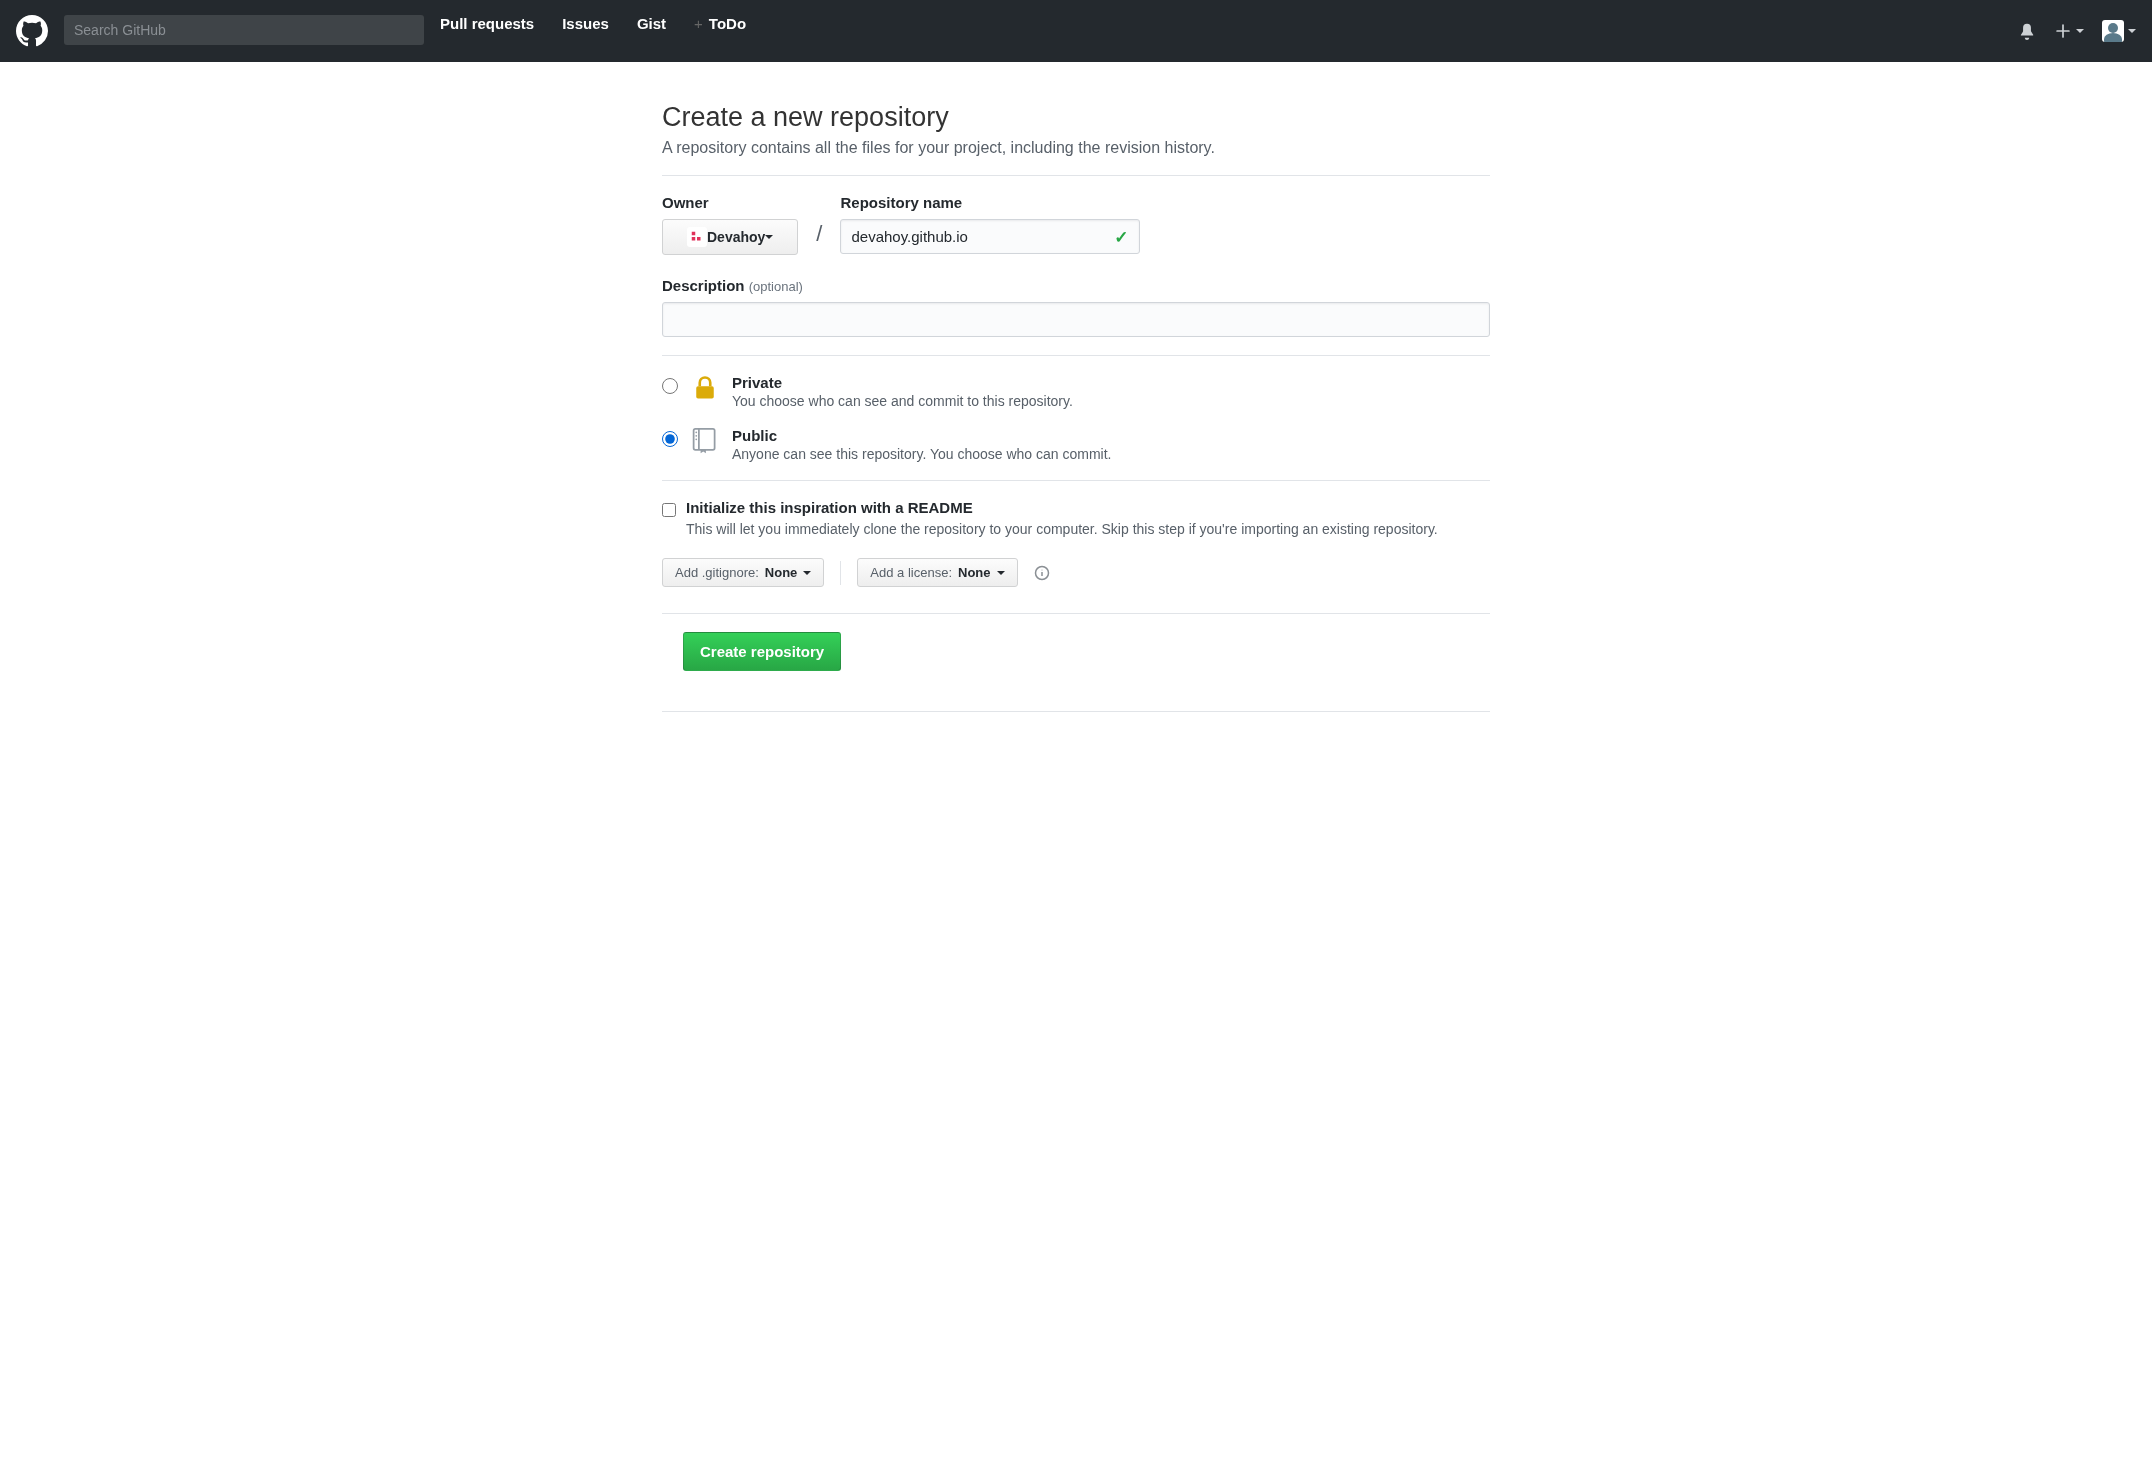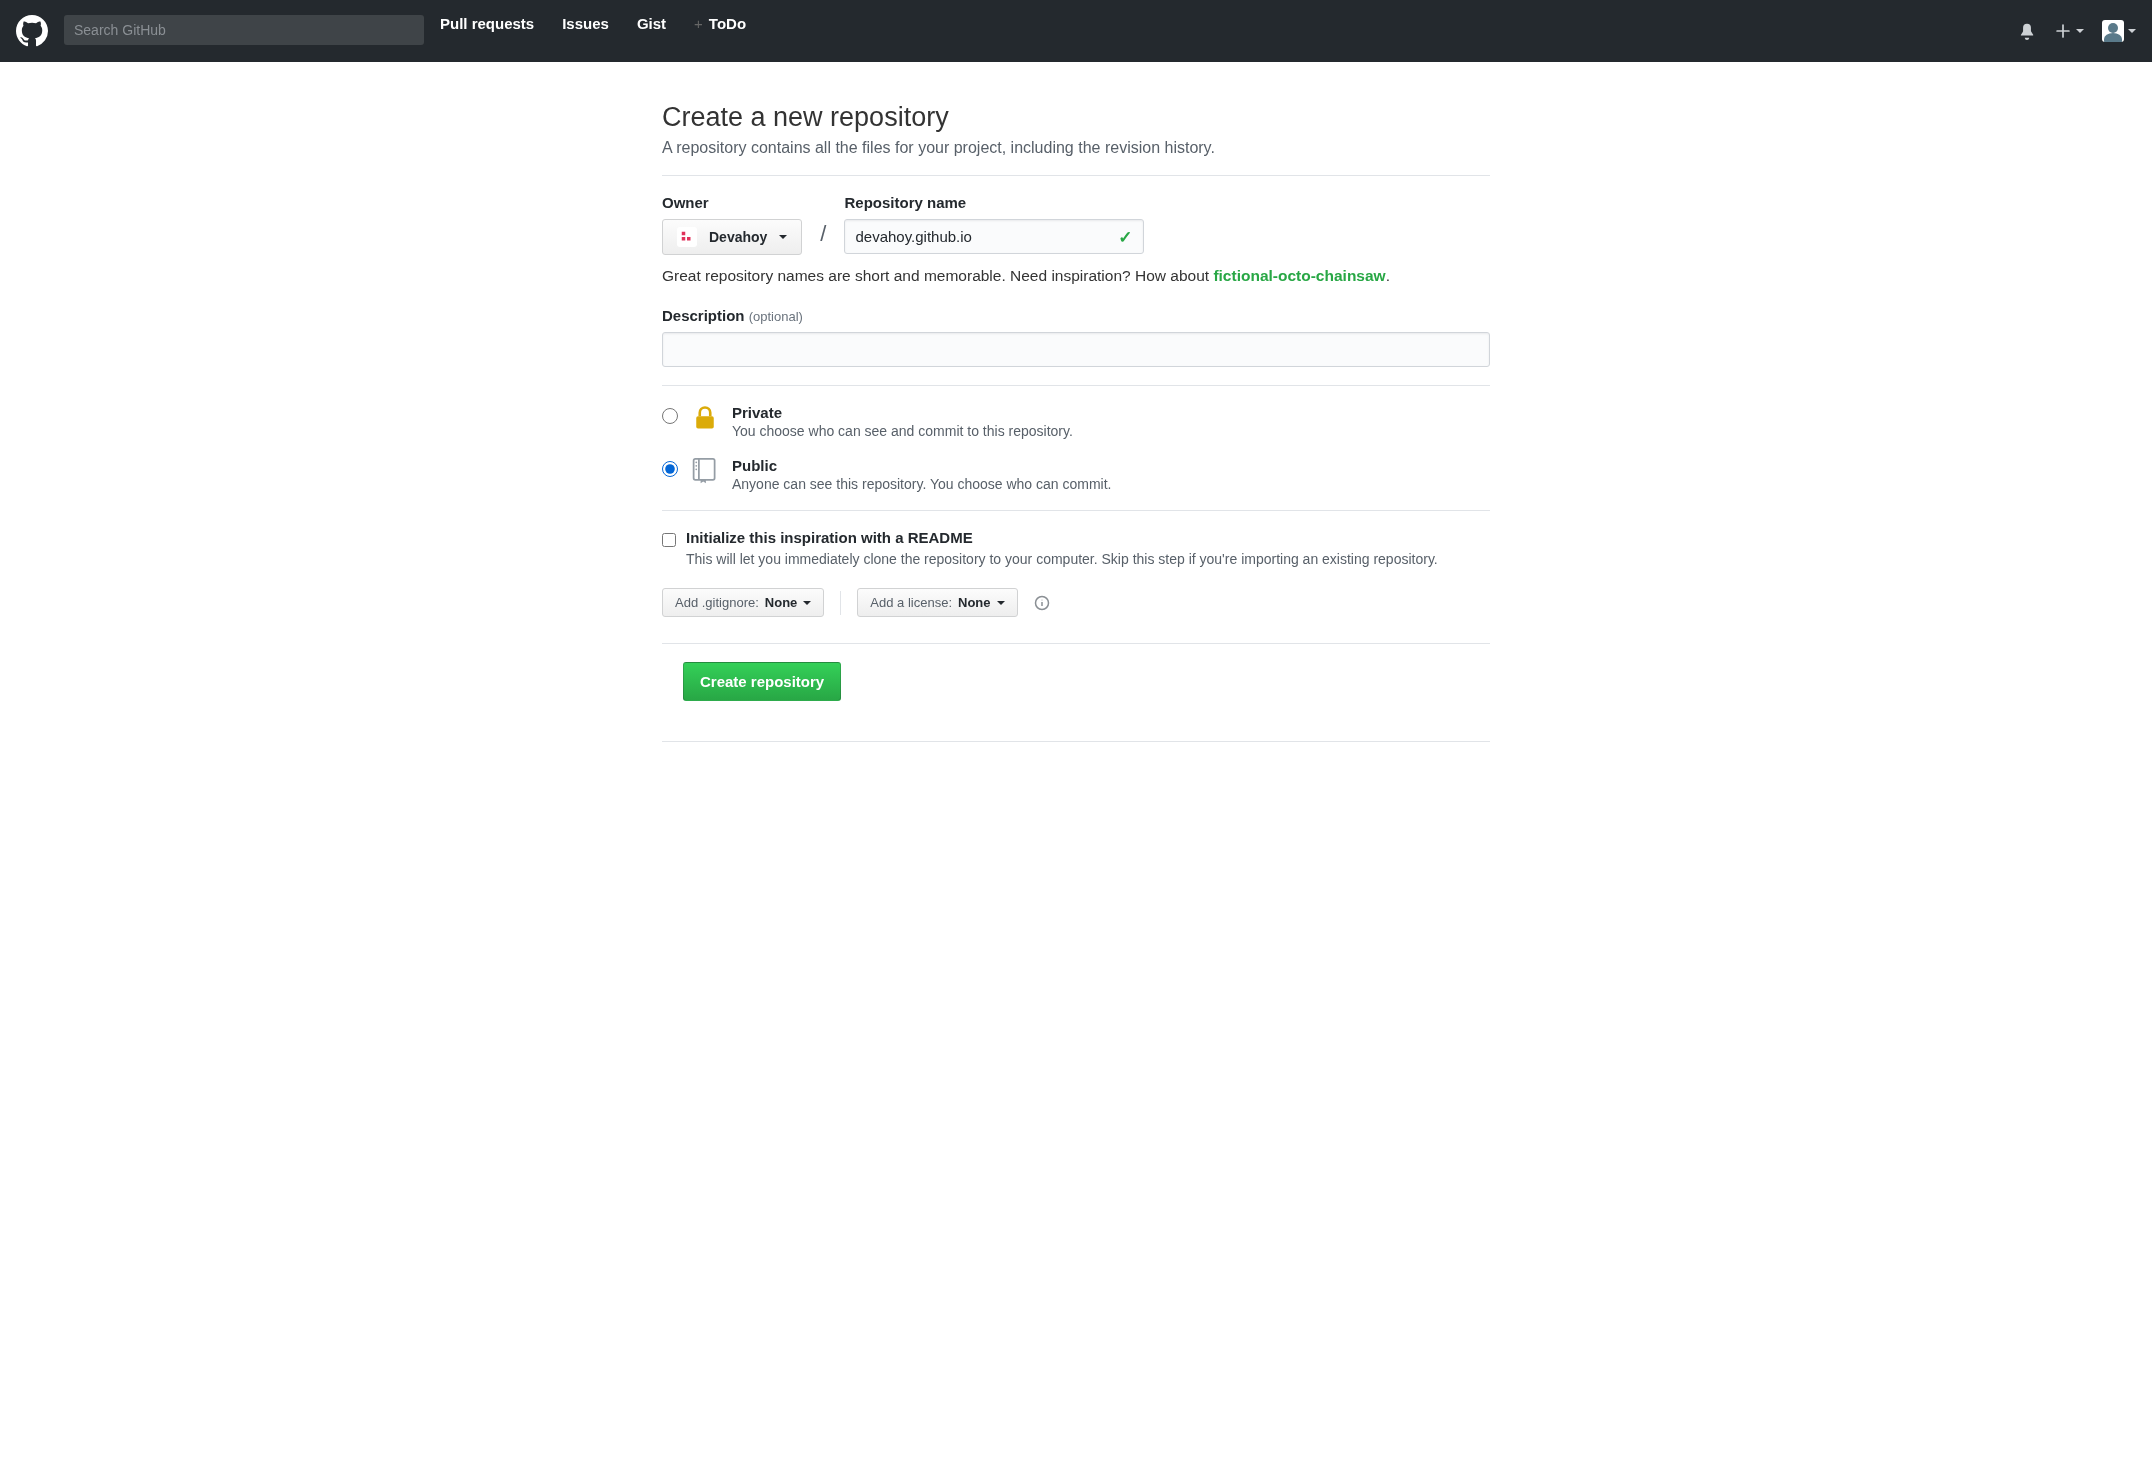--- a/index.html
+++ b/index.html
@@ -128,25 +128,25 @@
   .field-label {
     display: block;
     font-weight: 600;
     font-size: 15px;
     color: #24292e;
     margin-bottom: 8px;
   }
   .select-btn {
     display: inline-flex;
     align-items: center;
-    gap: 12px;
+    gap: 0;
     background: linear-gradient(#fcfcfc, #eee);
     border: 1px solid #d1d2d3;
     border-radius: 3px;
-    padding: 7px 14px;
+    padding: 7px 24px;
     font-size: 14px;
     font-weight: 600;
     color: #24292e;
     cursor: pointer;
   }
   .owner-avatar {
     width: 20px; height: 20px;
     background: #fff;
     border-radius: 3px;
     display:flex; align-items:center; justify-content:center;
@@ -351,23 +351,20 @@
     <span class="slash">/</span>
     <div>
       <label class="field-label">Repository name</label>
       <div class="repo-name-wrap">
         <input class="text-input" type="text" value="devahoy.github.io" style="">
         <span class="check">✓</span>
       </div>
     </div>
   </div>
 
-  <p class="name-hint">
-    <span>Great repository names are short and memorable. Need inspiration? How about </span><span class="suggestion">fictional-octo-chainsaw</span><span>.</span>
-  </p>
 
   <div class="form-group" style="margin-top:22px">
     <label class="field-label">
       <span>Description</span>
       <span class="optional">(optional)</span>
     </label>
     <input class="desc-input" type="text" value="" style="">
   </div>
 
   <hr class="rule">

